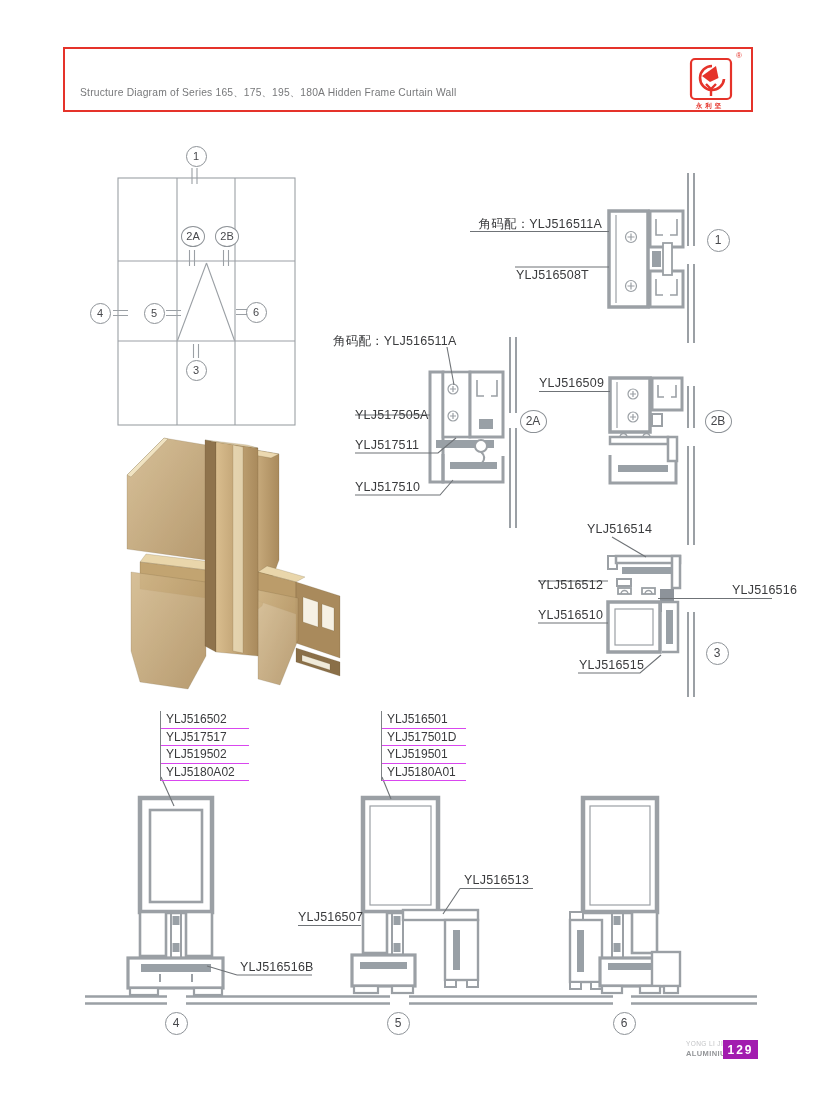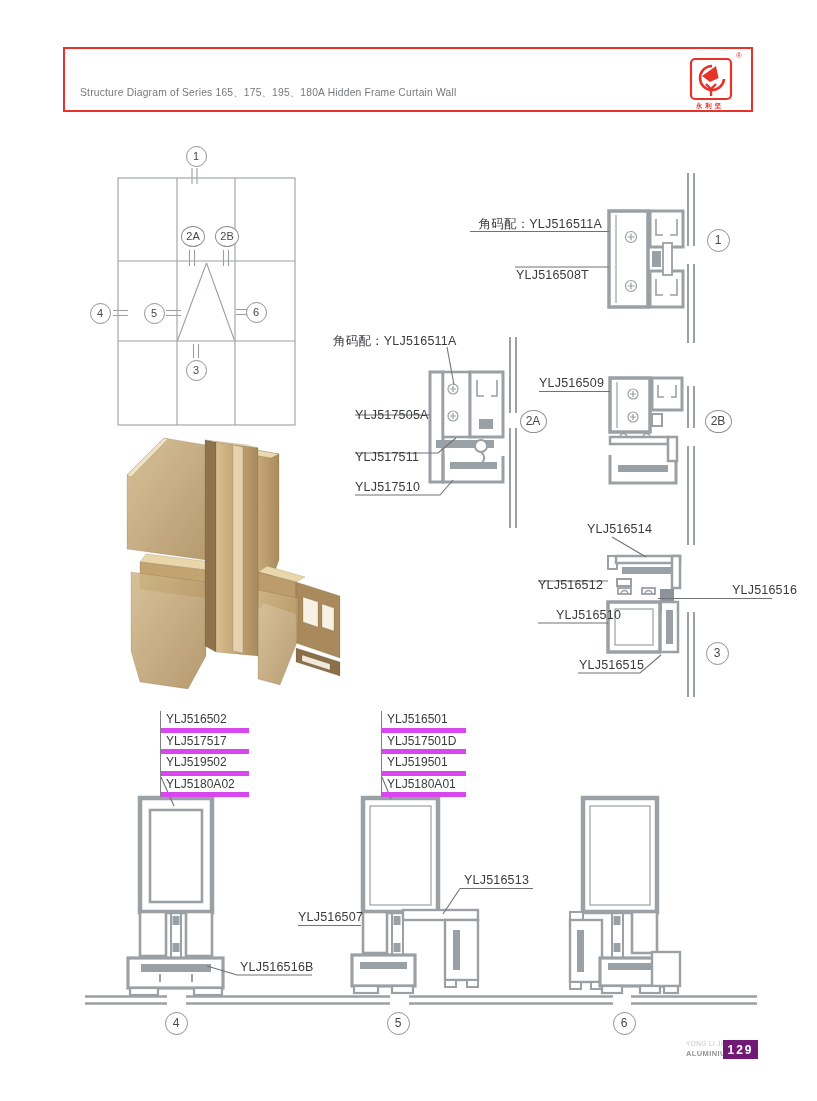--- a/index.html
+++ b/index.html
@@ -31,27 +31,27 @@
   .mk{position:absolute;border:1.3px solid #8d9297;border-radius:50%;color:#47484c;
       display:flex;align-items:center;justify-content:center;background:#fff;box-sizing:border-box;}
   .mk.sm{width:21px;height:21px;font-size:11px;}
   .mk.sm.w{width:24px;}
   .mk.lg{width:23px;height:23px;font-size:12px;}
   .mk.lg.w{width:27px;}
 
   
   .stack{position:absolute;border-left:1px solid #7d8184;}
   .stack .row{height:16.5px;line-height:16.5px;font-size:12px;color:#3a3b3d;
-              padding-left:5px;border-bottom:5px solid #d946ef;white-space:nowrap;}
+              padding-left:5px;border-bottom:1px solid #d946ef;white-space:nowrap;}
 
   
   .foot-co{position:absolute;left:686px;top:1041px;line-height:1;}
   .foot-co .l1{font-size:6.5px;color:#c3c4c6;letter-spacing:.4px;}
   .foot-co .l2{font-size:7.5px;font-weight:bold;color:#939598;letter-spacing:.4px;margin-top:2px;}
-  .foot-badge{position:absolute;left:723px;top:1040px;width:35px;height:19px;background:#701a75;
+  .foot-badge{position:absolute;left:723px;top:1040px;width:35px;height:19px;background:#a21caf;
               color:#fff;font-size:12px;font-weight:bold;letter-spacing:2px;
               display:flex;align-items:center;justify-content:center;}
 </style>
 </head>
 <body>
 
 <div class="page">
 
   <svg class="art" viewBox="0 0 817 1101">
     <defs>
@@ -291,27 +291,27 @@
   <div class="mk lg w" style="left:704.5px;top:409.5px;">2B</div>
   <div class="mk lg" style="left:705.5px;top:641.5px;">3</div>
   <div class="mk lg" style="left:164.5px;top:1011.5px;">4</div>
   <div class="mk lg" style="left:386.5px;top:1011.5px;">5</div>
   <div class="mk lg" style="left:612.5px;top:1011.5px;">6</div>
 
   <div class="lbl r" style="left:462px;top:216px;width:140px;">角码配：YLJ516511A</div>
   <div class="lbl" style="left:516px;top:268px;">YLJ516508T</div>
   <div class="lbl" style="left:333px;top:333px;">角码配：YLJ516511A</div>
   <div class="lbl" style="left:355px;top:408px;">YLJ517505A</div>
-  <div class="lbl" style="left:355px;top:438px;margin-top:12px;">YLJ517511</div>
+  <div class="lbl" style="left:355px;top:438px;">YLJ517511</div>
   <div class="lbl" style="left:355px;top:480px;">YLJ517510</div>
   <div class="lbl" style="left:539px;top:376px;">YLJ516509</div>
   <div class="lbl" style="left:551px;top:522px;margin-left:36px;">YLJ516514</div>
   <div class="lbl" style="left:538px;top:566px;margin-top:12px;">YLJ516512</div>
   <div class="lbl" style="left:701px;top:583px;margin-left:31px;">YLJ516516</div>
-  <div class="lbl" style="left:538px;top:608px;margin-left:18px;">YLJ516510</div>
+  <div class="lbl" style="left:538px;top:608px;">YLJ516510</div>
   <div class="lbl" style="left:579px;top:658px;">YLJ516515</div>
   <div class="lbl" style="left:240px;top:960px;">YLJ516516B</div>
   <div class="lbl" style="left:298px;top:910px;">YLJ516507</div>
   <div class="lbl" style="left:464px;top:873px;">YLJ516513</div>
 
   <div class="stack" style="left:160px;top:711px;width:88px;">
     <div class="row">YLJ516502</div>
     <div class="row">YLJ517517</div>
     <div class="row">YLJ519502</div>
     <div class="row">YLJ5180A02</div>

